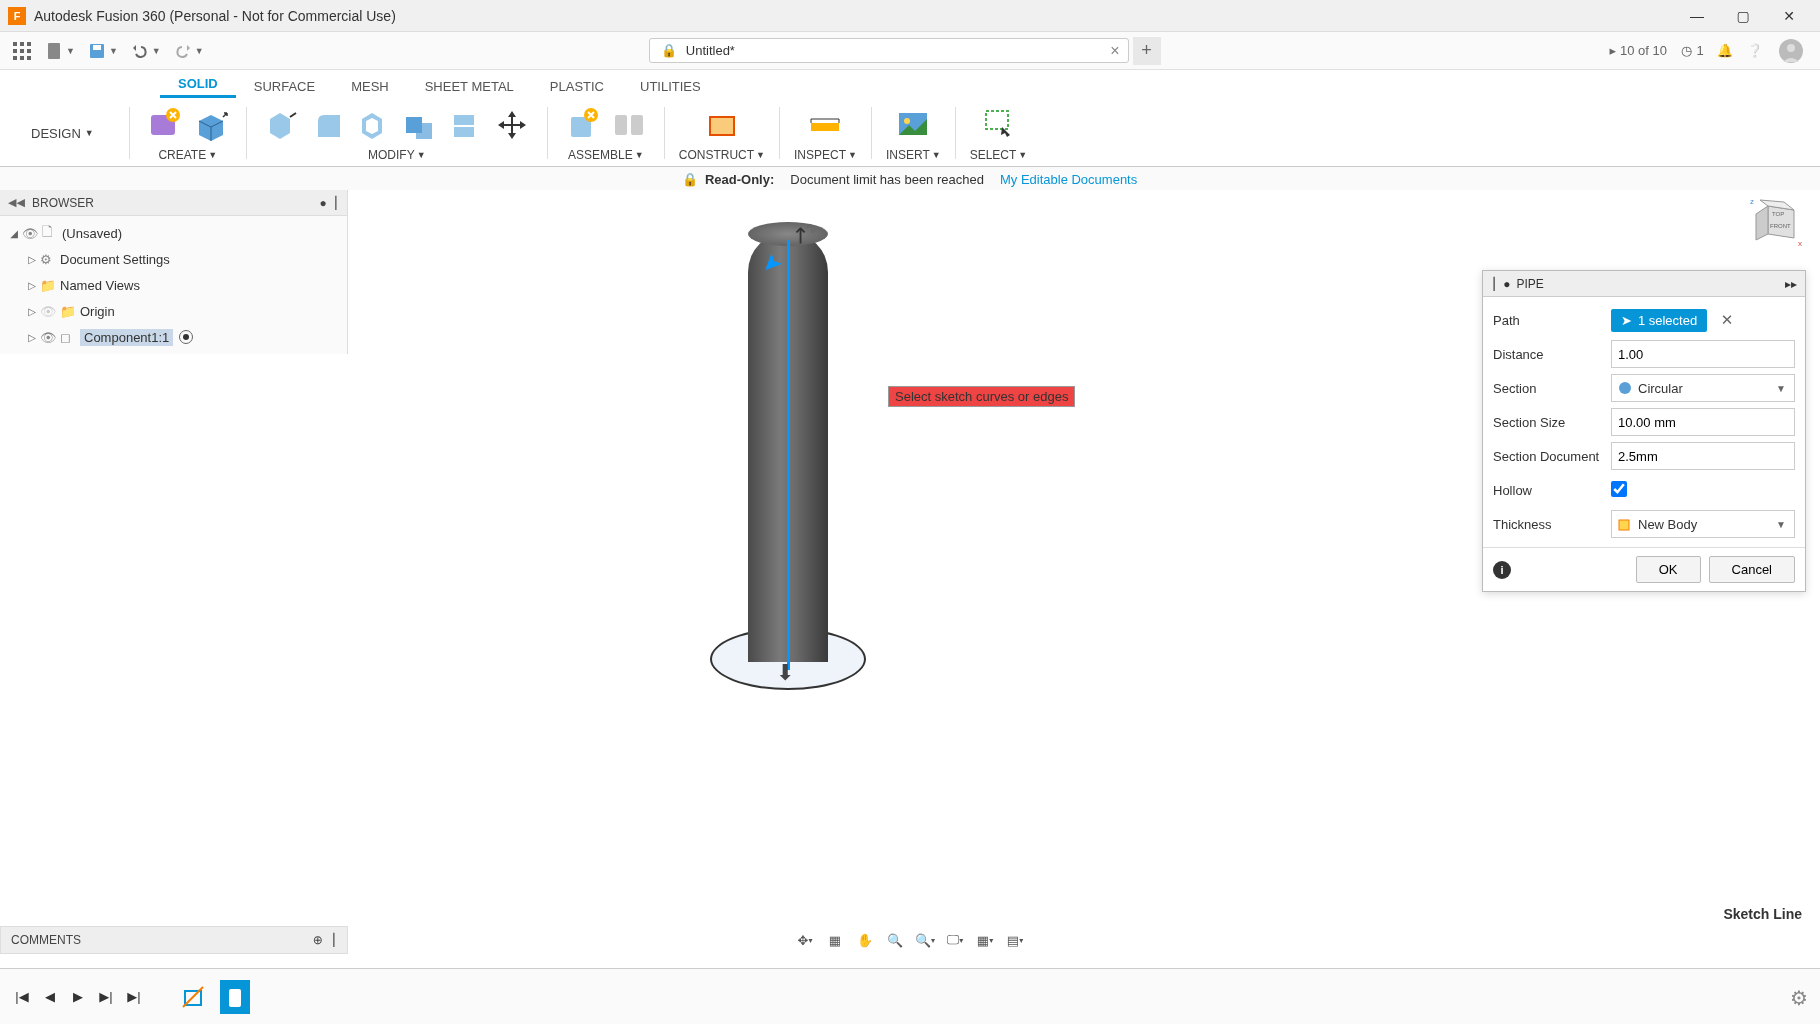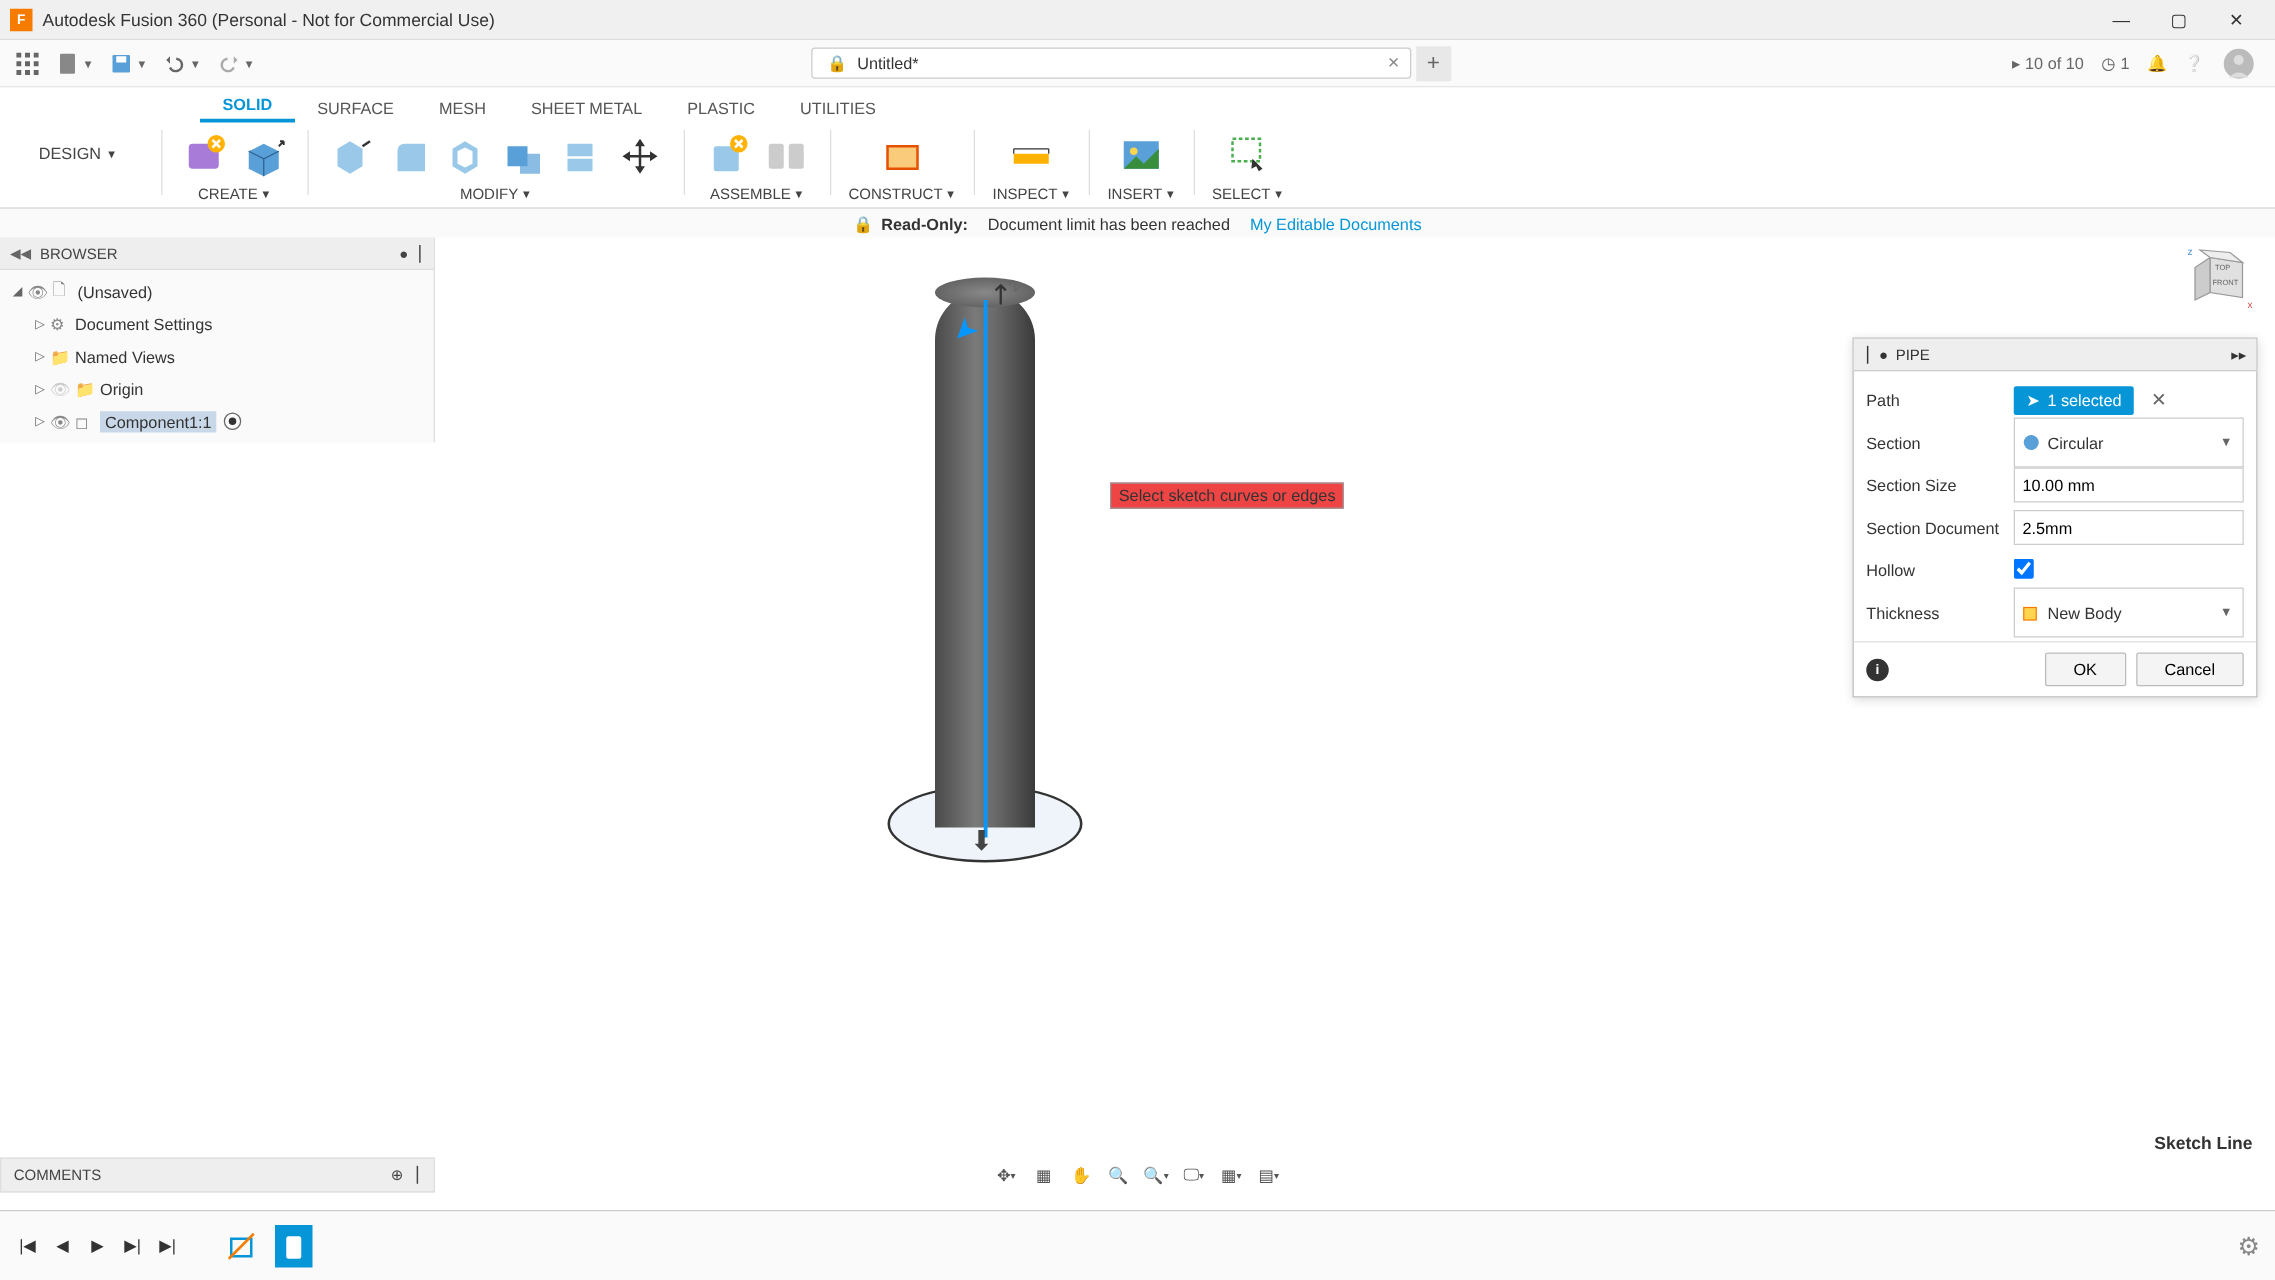--- a/index.html
+++ b/index.html
@@ -21,21 +21,21 @@
 .doctab .close { position:absolute; right:8px; color:#888; font-size:16px; }
 .plus-tab { width:28px; height:28px; background:#e8e8e8; display:flex;align-items:center;justify-content:center; margin-left:4px; color:#666; font-size:18px; }
 .qr { display:flex; align-items:center; gap:14px; padding:0 10px; color:#666; }
 .qr .badge { display:flex; align-items:center; gap:4px; }
 
 
 .ribbon { background:#fff; border-bottom:1px solid #ccc; }
 .ribbon-tabs { display:flex; padding:0 20px; height:28px; align-items:flex-end; }
 .rtab { padding:4px 18px; font-size:13px; color:#555; }
 .rtab.active { color:#0696d7; border-bottom:3px solid #0696d7; font-weight:600; }
-.ribbon-body { display:flex; align-items:flex-start; padding:6px 12px 4px; }
+.ribbon-body { display:flex; align-items:center; padding:6px 12px 4px; }
 .workspace-btn { padding:10px 18px; margin-right:12px; border:1px solid transparent; display:flex; align-items:center; gap:4px; font-size:13px; color:#444; }
 .rgroup { display:flex; flex-direction:column; align-items:center; padding:0 10px; position:relative; }
 .rgroup .icons { display:flex; gap:4px; }
 .ricon { width:42px; height:42px; display:flex; align-items:center; justify-content:center; }
 .rgroup-label { font-size:12px; color:#444; margin-top:2px; display:flex; align-items:center; gap:2px; }
 .rsep { width:1px; background:#ddd; height:52px; margin:0 4px; }
 
 
 .notice { height:26px; background:#fafafa; display:flex; justify-content:center; align-items:center; gap:16px; font-size:13px; border-bottom:1px solid #eee; }
 .notice .ro { font-weight:bold; color:#333; display:flex; align-items:center; gap:6px; }
@@ -78,21 +78,21 @@
 .dialog { position:absolute; right:14px; top:80px; width:324px; background:#fff; border:1px solid #bbb; box-shadow:0 2px 8px rgba(0,0,0,0.15); font-size:13px; }
 .dlg-hdr { height:26px; background:#eee; border-bottom:1px solid #ccc; display:flex; align-items:center; padding:0 8px; font-size:12px; }
 .dlg-hdr .gap{flex:1;}
 .dlg-body { padding:6px 10px; }
 .drow { display:flex; align-items:center; height:34px; }
 .drow .dlabel { width:118px; color:#333; }
 .drow .dval { flex:1; }
 .selpill { background:#0696d7; color:#fff; padding:4px 10px; border-radius:2px; display:inline-flex; align-items:center; gap:6px; font-size:13px; }
 .xbtn { margin-left:10px; color:#666; font-size:15px; }
 .dinput { width:100%; border:1px solid #ccc; padding:4px 6px; height:28px; font-size:13px; }
-.dselect { width:100%; border:1px solid #ccc; padding:3px 6px; height:40px; display:flex; align-items:center; gap:6px; position:relative; }
+.dselect { width:100%; border:1px solid #ccc; padding:3px 6px; height:28px; display:flex; align-items:center; gap:6px; position:relative; }
 .dselect .caret { position:absolute; right:8px; font-size:10px; color:#666; }
 .dchk { width:16px;height:16px; }
 .dlg-ftr { border-top:1px solid #ddd; padding:8px 10px; display:flex; align-items:center; }
 .dlg-ftr .gap{flex:1;}
 .dbtn { border:1px solid #bbb; background:#f4f4f4; padding:5px 22px; margin-left:8px; font-size:13px; border-radius:2px; }
 .info-i { width:18px;height:18px;border-radius:50%;background:#333;color:#fff;display:flex;align-items:center;justify-content:center;font-size:11px;font-weight:bold; }
 
 
 .comments { position:absolute; left:0; bottom:70px; width:348px; height:28px; background:#eee; border:1px solid #ddd; display:flex; align-items:center; padding:0 10px; font-size:12px; color:#444; }
 .comments .gap{flex:1;}
@@ -448,20 +448,24 @@
           <div class="dlabel">Path</div>
           <div class="dval">
             <span class="selpill">
                 <span>➤</span>
                 <span>1 selected</span>
               </span>
             <span class="xbtn">✕</span>
           </div>
         </div>
         <div class="drow">
+          <div class="dlabel">Distance</div>
+          <div class="dval"><input class="dinput" value="1.00" style=""></div>
+        </div>
+        <div class="drow">
           <div class="dlabel">Section</div>
           <div class="dval">
             <div class="dselect">
               <span>
                   <svg width="14" height="14">
                     <circle cx="7" cy="7" r="6" fill="#5aa0d8"></circle>
                   </svg>
                 </span>
               <span>Circular</span>
               <span class="caret">▼</span>

